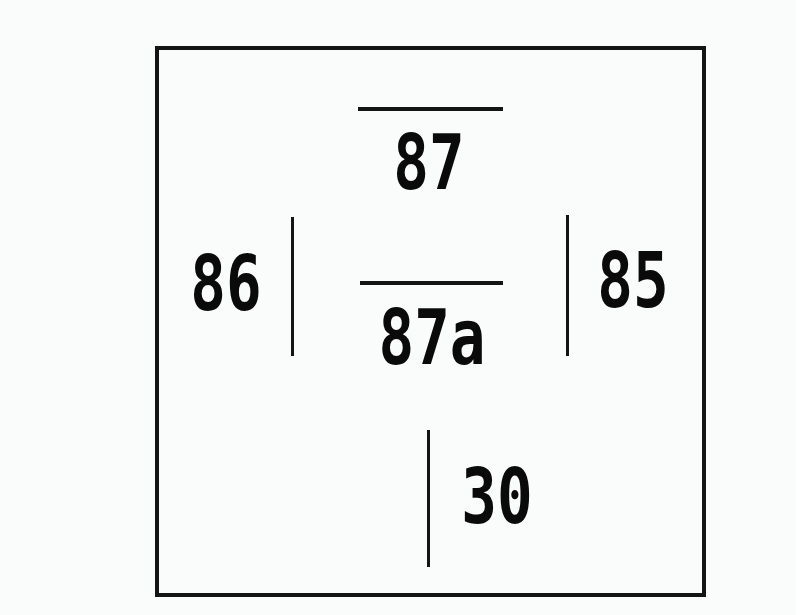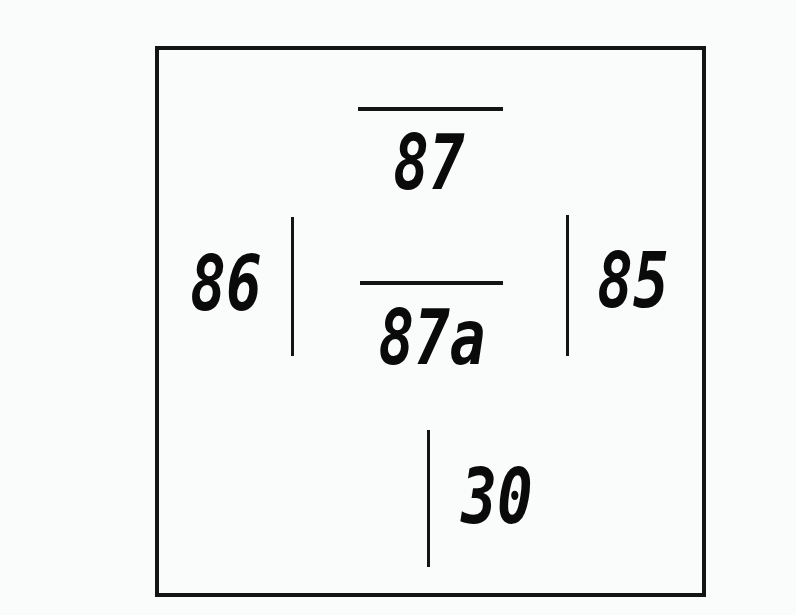--- a/index.html
+++ b/index.html
@@ -7,21 +7,20 @@
     padding: 0;
     background: #ffffff;
   }
   .canvas {
     position: relative;
     width: 796px;
     height: 615px;
     background: #fafbfb;
     overflow: hidden;
     font-family: "DejaVu Sans Mono", monospace;
-    font-style: italic;
   }
   .relay-box {
     position: absolute;
     left: 155px;
     top: 46px;
     width: 551px;
     height: 551px;
     box-sizing: border-box;
     border: 4px solid #141414;
     background: transparent;

